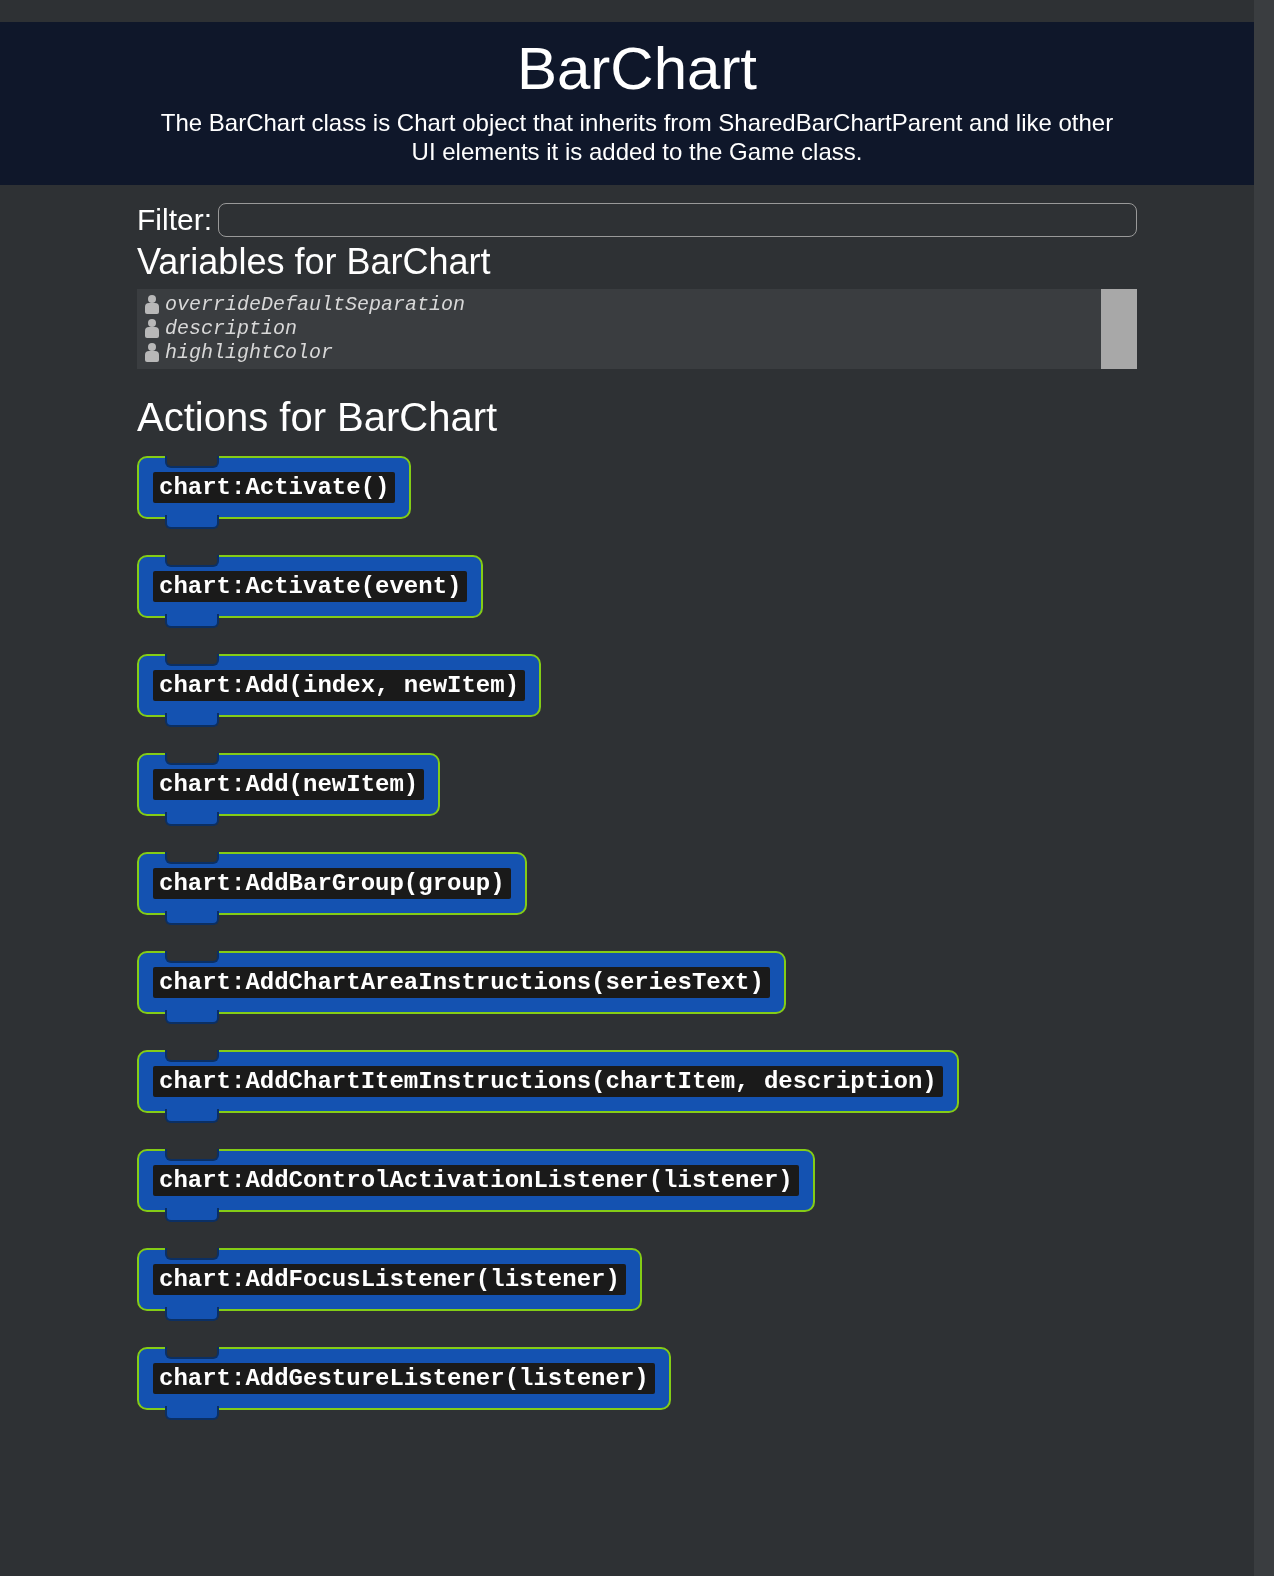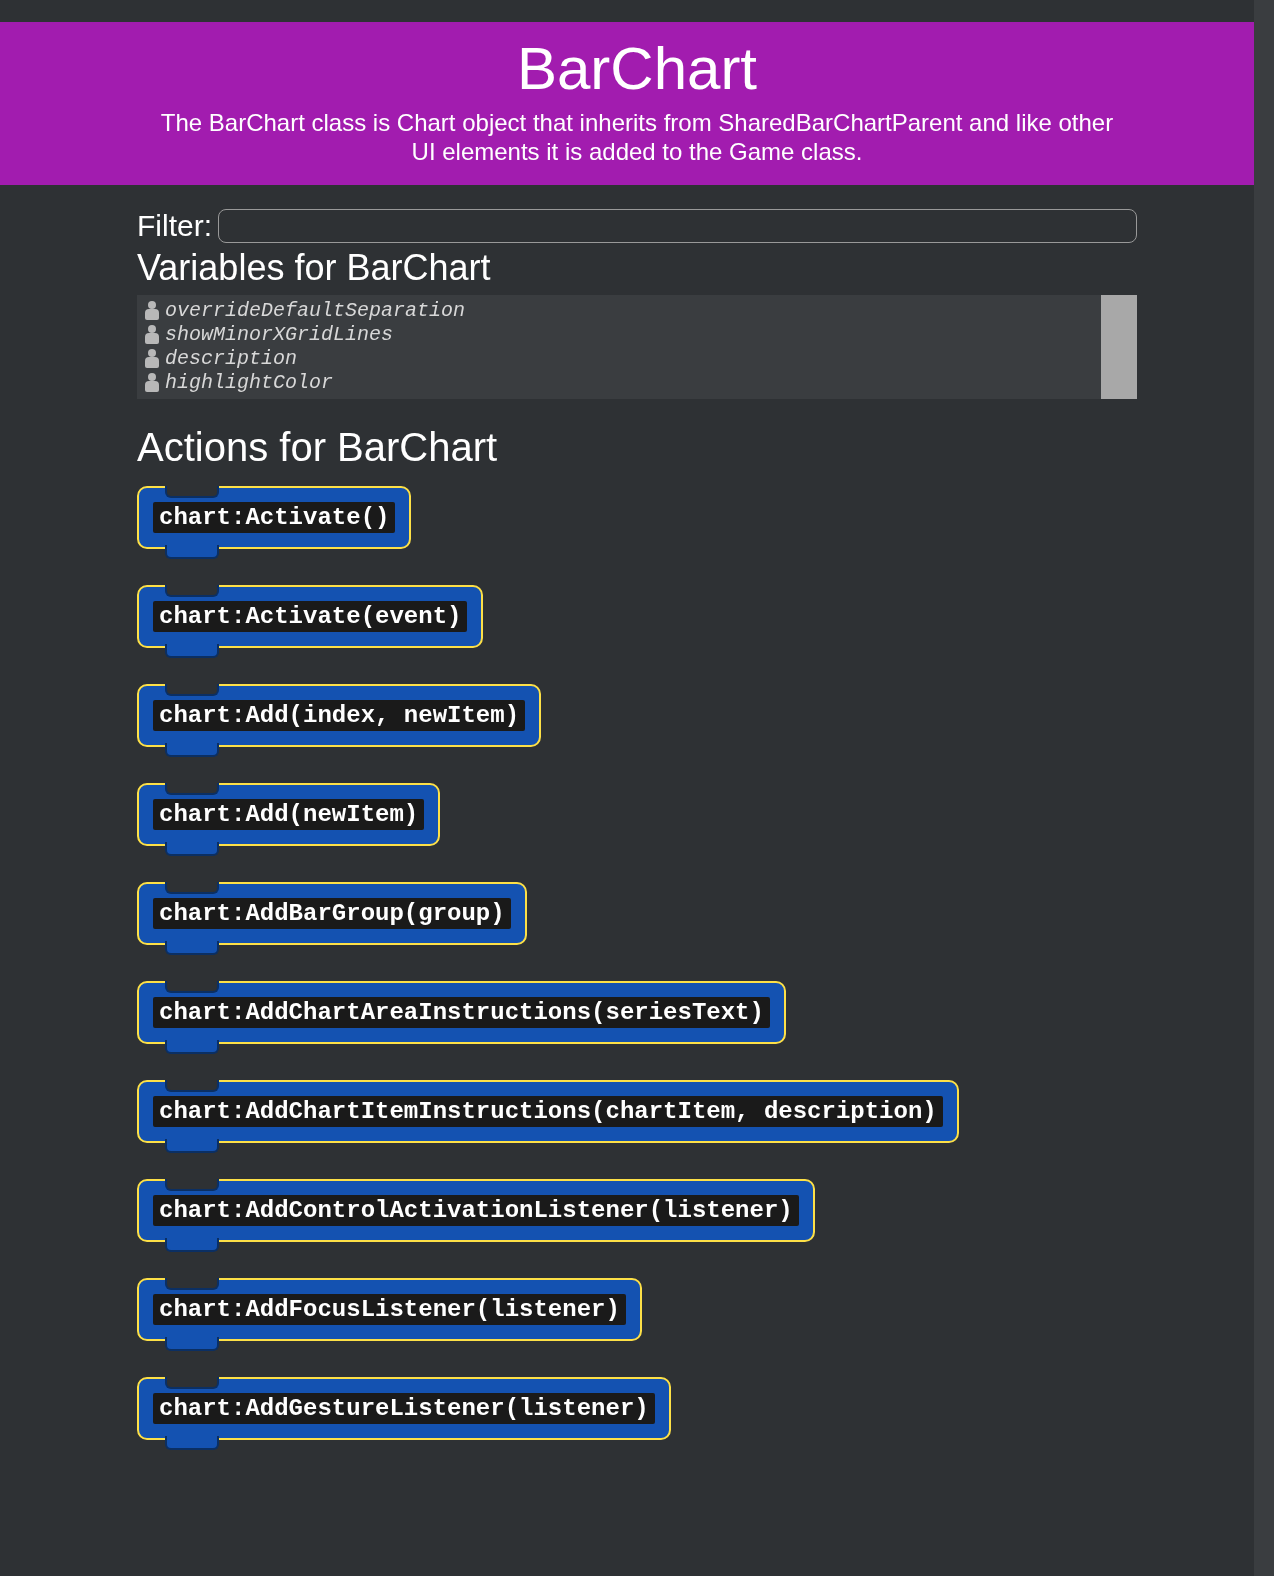--- a/index.html
+++ b/index.html
@@ -7,21 +7,21 @@
     background: #2e3134;
     color: #ffffff;
     font-family: Arial, Helvetica, sans-serif;
     width: 1274px;
   }
   .topbar {
     height: 22px;
     background: #2e3134;
   }
   .header {
-    background: #a21caf;
+    background: #0f172a;
     padding: 12px 0 18px 0;
     text-align: center;
   }
   .header h1 {
     font-size: 60px;
     font-weight: normal;
     margin-bottom: 6px;
   }
   .header p {
     font-size: 24px;
@@ -33,21 +33,21 @@
   }
   .content {
     max-width: 1020px;
     margin: 0 auto;
     padding: 10px 10px 20px 10px;
   }
   .filter-row {
     display: flex;
     align-items: flex-start;
     gap: 6px;
-    margin-top: 14px;
+    margin-top: 8px;
   }
   .filter-row label {
     font-size: 30px;
   }
   .filter-row input {
     flex: 1;
     height: 34px;
     background: #2e3134;
     border: 1px solid #999;
     border-radius: 8px;
@@ -113,21 +113,21 @@
     border-radius: 4px 4px 2px 2px;
   }
   .actions-heading {
     font-size: 40px;
     font-weight: normal;
     margin: 26px 0 16px 0;
   }
   .action-block {
     display: inline-block;
     background: #1452b1;
-    border: 2px solid #fde047;
+    border: 2px solid #84cc16;
     border-radius: 10px;
     padding: 14px 14px;
     position: relative;
     margin-bottom: 36px;
   }
   .action-block::before {
     content: "";
     position: absolute;
     top: -2px;
     left: 26px;
@@ -190,24 +190,20 @@
     <label>Filter:</label>
     <input type="text" value="" style="">
   </div>
 
   <h2 class="section-title">Variables for BarChart</h2>
 
   <div class="vars-box">
     <div class="var-row">
       <span class="person-icon"></span>
       <span>overrideDefaultSeparation</span>
-    </div>
-    <div class="var-row">
-      <span class="person-icon"></span>
-      <span>showMinorXGridLines</span>
     </div>
     <div class="var-row">
       <span class="person-icon"></span>
       <span>description</span>
     </div>
     <div class="var-row">
       <span class="person-icon"></span>
       <span>highlightColor</span>
     </div>
     <div class="vars-scroll-track"></div>

